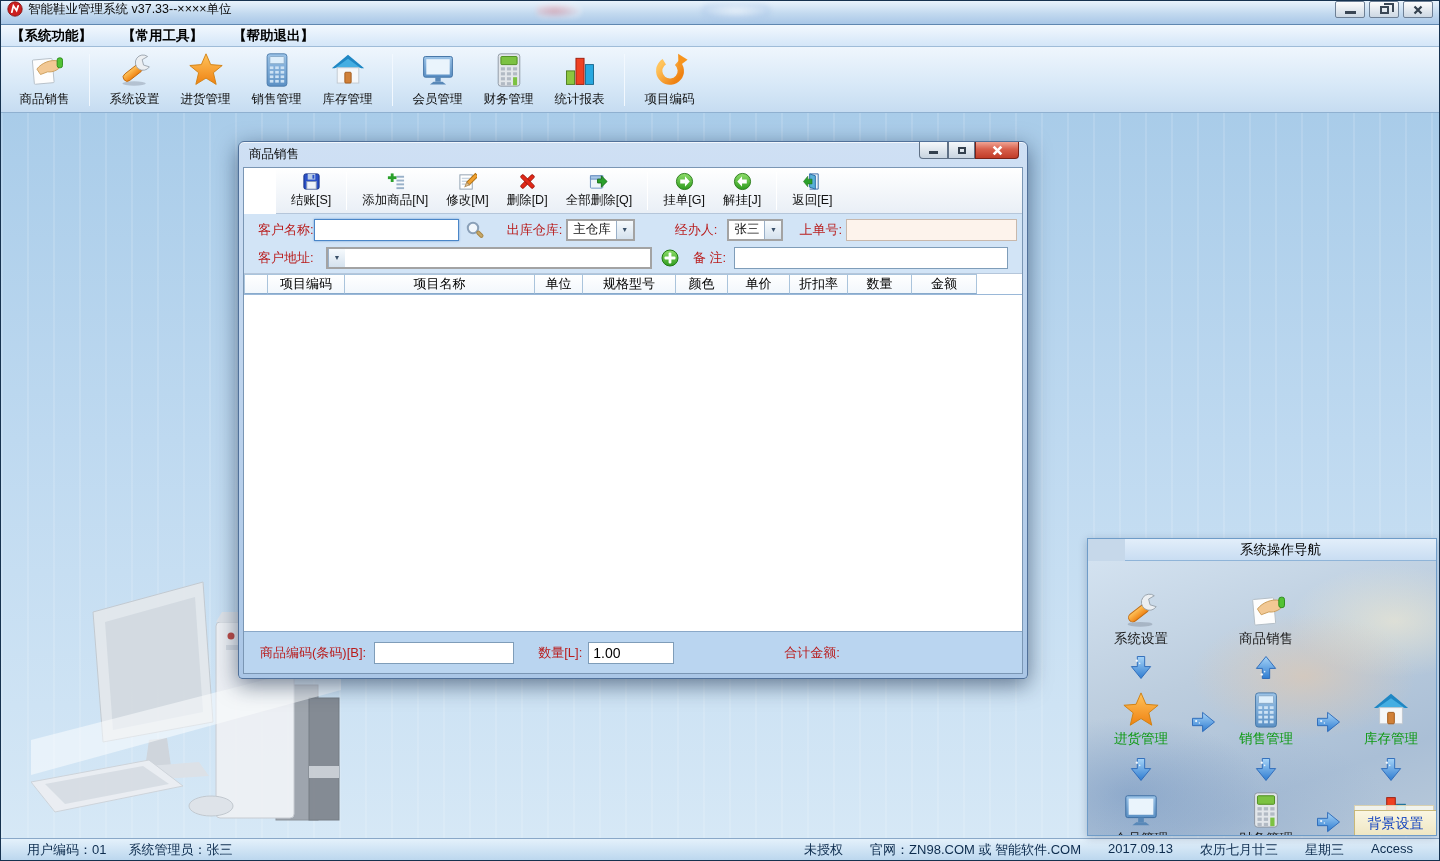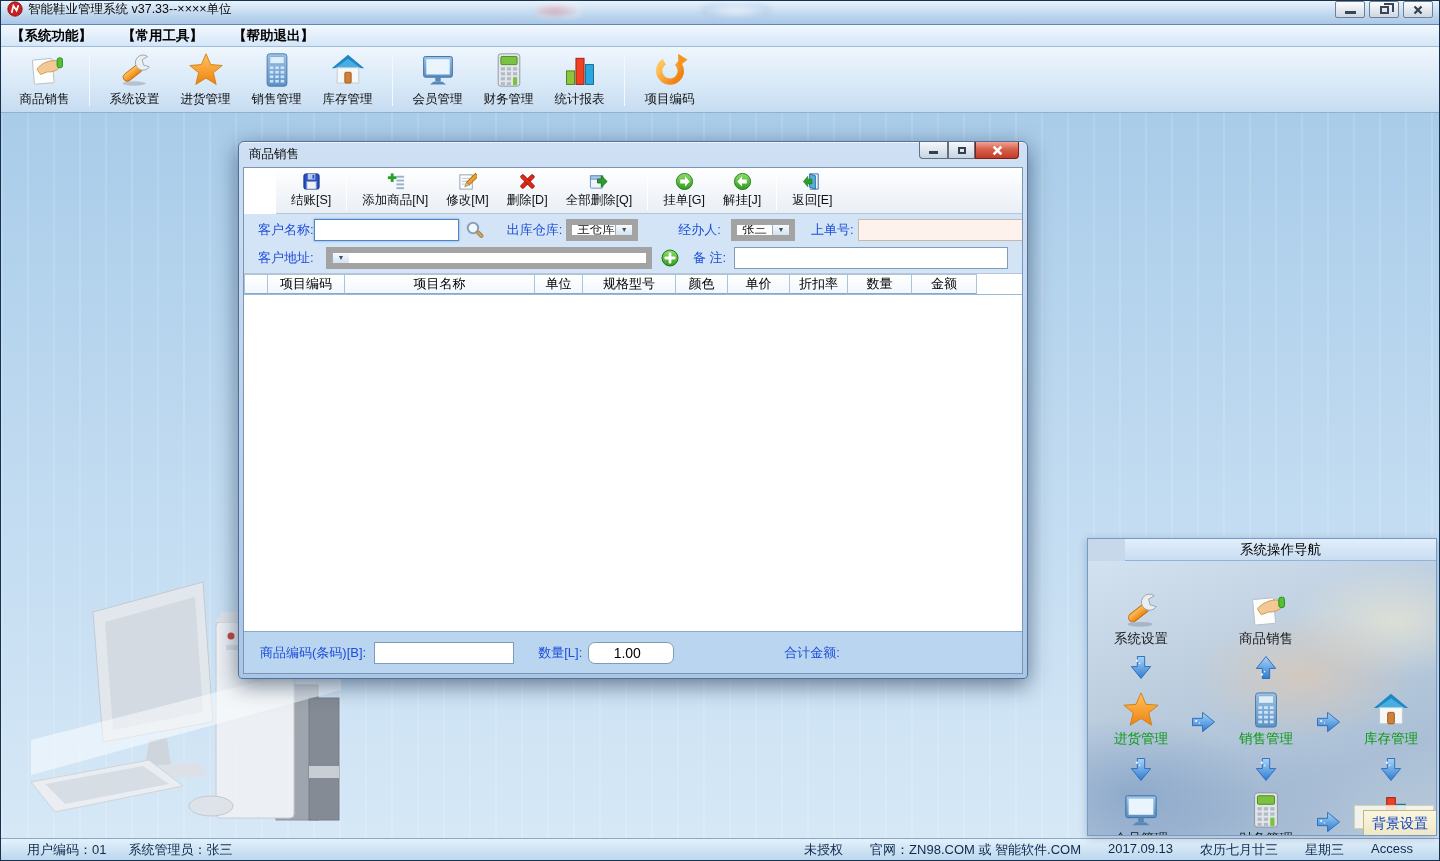--- a/index.html
+++ b/index.html
@@ -69,26 +69,26 @@
     border-bottom:1px solid #b5c6da; display:flex; align-items:center; padding-left:6px;margin-left:32px; }
   .dtb-btn { height:42px; padding:0 9px; display:flex; flex-direction:column; align-items:center; justify-content:center;
     gap:1px; cursor:pointer; border-radius:3px; }
   .dtb-btn svg { width:19px; height:19px; }
   .dtb-label { font-size:12.5px; color:#111; white-space:nowrap; }
   .dtb-sep { width:1px; height:38px; background:#b8c4d4; border-right:1px solid #fff; margin:0 6px; }
 
   .dlg-form { flex:0 0 auto; height:60px; background:#d2e4f6; border-bottom:1px solid #b5c6da;
     display:flex; flex-direction:column; justify-content:center; gap:5px; padding:0 14px; }
   .frow { display:flex; align-items:center; height:23px; }
-  .flabel { font-size:13px; color:#1d4ed8; white-space:nowrap; }
+  .flabel { font-size:13px; color:#b91c1c; white-space:nowrap; }
   .tinput { height:22px; border:1px solid #7f9db9; background:#fff; font-size:12.5px; padding:0 4px;
     font-family:inherit; outline:none; }
   .tinput.focused { border:1px solid #4a86c8; box-shadow:0 0 2px rgba(70,130,200,.7); }
   .tinput.pink { background:#fdf3ec; border-color:#c8b8ac; }
-  .combo { display:flex; align-items:stretch; height:22px; background:#fff; border:6px solid #a3a3a3; cursor:pointer; }
+  .combo { display:flex; align-items:stretch; height:22px; background:#fff; border:2px solid #a3a3a3; cursor:pointer; }
   .combo .val { flex:1; display:flex; align-items:center; padding:0 5px; font-size:12.5px; overflow:hidden; white-space:nowrap; }
   .combo .dd { width:17px; background:linear-gradient(180deg,#f6fafd,#d5e2ee); border-left:1px solid #9ab0c8;
     display:flex; align-items:center; justify-content:center; }
   .combo .dd::after { content:"▼"; font-size:7px; color:#3a5068; }
   .mini-icon { width:20px; height:20px; cursor:pointer; flex:0 0 auto; }
 
   .grid-header { flex:0 0 auto; height:21px; display:flex; background:#fff; border-bottom:1px solid #9ab8d8; }
   .gh-cell { height:100%; border-right:1px solid #aac4dc; border-top:1px solid #aac4dc; border-bottom:1px solid #88aacc;
     background:linear-gradient(180deg,#ffffff,#f2f7fc); display:flex; align-items:center; justify-content:center;
     font-size:13px; color:#000; white-space:nowrap; overflow:hidden; }
@@ -112,21 +112,21 @@
       radial-gradient(ellipse 200px 120px at 45% 95%, rgba(150,175,205,.5), transparent 75%),
       linear-gradient(160deg,#d3e2f0 0%,#bcCDDE 40%,#aabfd6 75%,#b8c9da 100%); }
   .nav-cell { position:absolute; width:110px; text-align:center; cursor:pointer; }
   .nav-cell svg { width:38px; height:38px; display:block; margin:0 auto; }
   .nav-label { font-size:13.5px; margin-top:1px; white-space:nowrap; color:#1a1a1a; }
   .nav-label.green { color:#0f9a14; }
   .nav-arrow { position:absolute; width:22px; height:25px; }
   .nav-arrow.h { width:25px; height:22px; }
   .tooltip-ghost { position:absolute; left:266px; top:244px; width:80px; height:24px;
     background:rgba(252,250,240,.85); border:1px solid #d8d0b0; }
-  .bg-settings { position:absolute; right:-1px; bottom:-2px; width:74px; height:27px;
+  .bg-settings { position:absolute; right:-1px; bottom:-2px; width:83px; height:27px;
     background:linear-gradient(180deg,#faf6e2,#efe6c2); border:1px solid #c8b878;
     display:flex; align-items:center; justify-content:center; font-size:14px; color:#1545c0; cursor:pointer; }
 
   
   .statusbar { position:absolute; left:0; bottom:0; right:0; height:22px;
     background:linear-gradient(180deg,#e4f1fb,#bcd7ee); border-top:1px solid #8aa8c8;
     display:flex; align-items:center; padding:0 26px; font-size:13px; color:#0d2c4e; }
   .sb-item { white-space:nowrap; }
   .sb-left { display:flex; gap:22px; }
   .sb-right { margin-left:auto; display:flex; gap:27px; }
@@ -550,21 +550,21 @@
           <span class="gh-cell" style="width:58px">折扣率</span>
           <span class="gh-cell" style="width:64px">数量</span>
           <span class="gh-cell" style="width:65px">金额</span>
         </div>
         <div class="grid-body"></div>
 
         <div class="dlg-footer">
           <span class="flabel">商品编码(条码)[B]:</span>
           <input class="tinput" style="width: 140px; margin-left: 8px;" value="">
           <span class="flabel" style="margin-left:24px">数量[L]:</span>
-          <input class="tinput" style="width: 86px; margin-left: 6px; text-align: center; padding-right: 12px; font-size: 14px; border-radius: 7px;" value="1.00">
+          <input class="tinput" style="width: 86px; margin-left: 6px; text-align: left; padding-right: 12px; font-size: 14px;" value="1.00">
           <span class="flabel" style="margin-left:110px">合计金额:</span>
           <span class="flabel" style="margin-left:6px"></span>
         </div>
       </div>
     </div>
 
     <div class="navpanel">
       <div class="nav-header">系统操作导航</div>
       <div class="nav-body">
 

